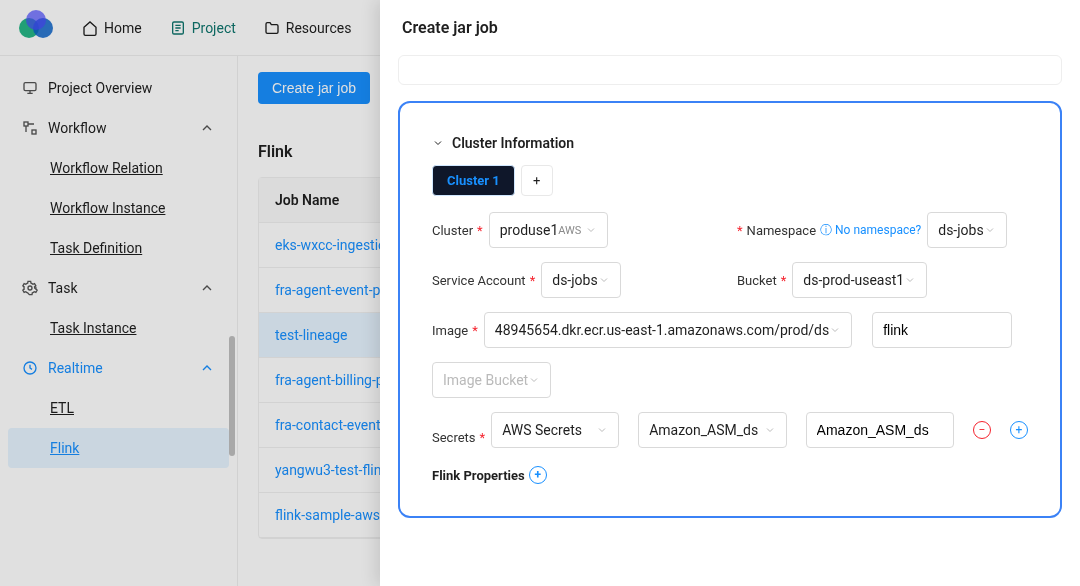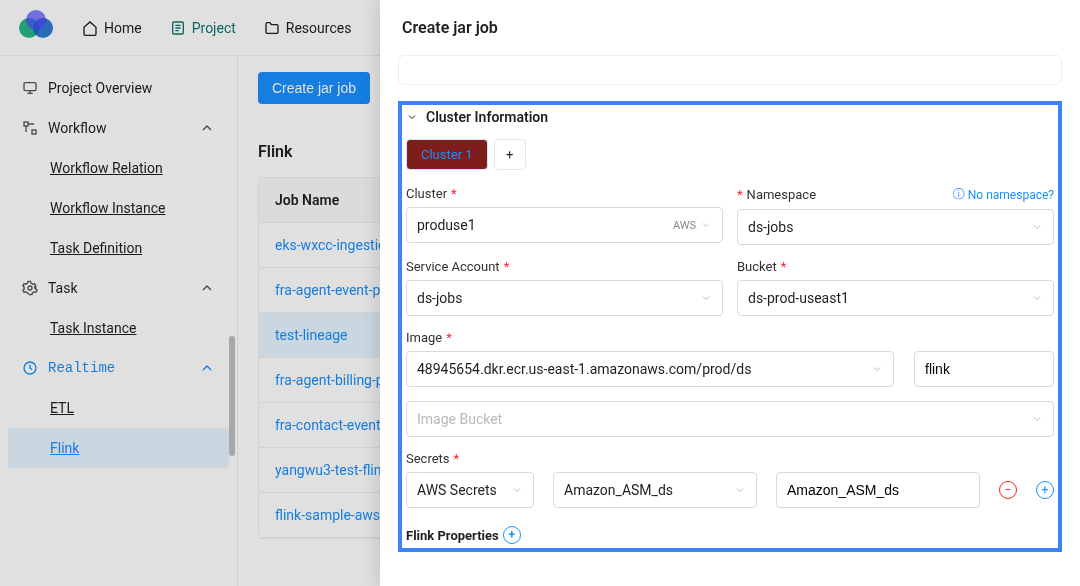--- a/index.html
+++ b/index.html
@@ -12,21 +12,21 @@
 .topnav-item.active { color: #0f766e; }
 .topnav-icon { width: 16px; height: 16px; }
 
 
 .sidebar { position:absolute; top:56px; left:0; width:238px; height:530px; padding: 12px 8px; border-right:1px solid #eee; overflow:hidden; }
 .sidebar-item { display:flex; align-items:center; gap:10px; padding: 0 14px; height:40px; border-radius:4px; cursor:pointer; color:#1f1f1f; }
 .sidebar-item .caret { margin-left:auto; }
 .sidebar-item.sub { padding-left: 42px; text-decoration: underline; }
 .sidebar-item.selected { background:#e6f4ff; color:#1890ff; }
 .side-icon { width:16px; height:16px; stroke:#555; }
-.sidebar-item.realtime { color:#1890ff;font-family:Liberation Mono, monospace; }
+.sidebar-item.realtime { color:#1890ff; }
 .sidebar-item.realtime .side-icon { stroke:#1890ff; }
 .sidebar-scroll-thumb { position:absolute; right:2px; top:280px; width:6px; height:120px; background:#c0c0c0; border-radius:3px; }
 
 
 .main { position:absolute; top:56px; left:238px; right:0; bottom:0; padding:16px 20px; overflow:hidden; }
 .create-btn { background:#1890ff; color:#fff; border:none; padding:8px 14px; border-radius:4px; font-size:14px; cursor:pointer; margin-bottom:20px; }
 .panel-title { font-size:16px; font-weight:600; margin: 18px 0 16px 0; }
 .table { border:1px solid #f0f0f0; border-radius:4px; }
 .th, .td { padding:14px 16px; border-bottom:1px solid #f0f0f0; }
 .th { font-weight:600; background:#fafafa; }
@@ -36,30 +36,30 @@
 
 .overlay { position:absolute; inset:0; background:rgba(0,0,0,0.12); }
 .page-scroll-thumb { position:absolute; right:0; top:190px; width:14px; height:130px; background:#c9c9c9; border-radius:7px; }
 
 
 .drawer { position:absolute; top:0; right:0; width:700px; height:100%; background:#fff; box-shadow:-4px 0 16px rgba(0,0,0,.12); display:flex; flex-direction:column; }
 .drawer-title { padding:18px 22px; font-size:16px; font-weight:600; }
 .drawer-body { padding: 0 18px 18px 18px; overflow:auto; flex:1; }
 
 .placeholder-card { border:1px solid #eee; border-radius:6px; height:30px; margin-bottom:16px; }
-.section { border:4px solid #3b82f6; border-radius:0; padding:4px; }
+.section { border:2px solid #3b82f6; border-radius:12px; padding:32px; }
 .section-head { display:flex; align-items:center; gap:8px; font-weight:600; font-size:14px; margin-bottom:14px; }
 
 .tabs { display:flex; gap:6px; margin-bottom:16px; }
 .tab { border:1px solid #e8e8e8; border-radius:4px; padding:7px 14px; font-size:13px; cursor:pointer; background:#fff; }
-.tab.active { color:#1890ff; border-color:#d0e7ff; background:#7f1d1d; }
+.tab.active { color:#1890ff; border-color:#d0e7ff; background:#0f172a;font-weight:bold; }
 .tab.add { width:32px; padding:7px 0; text-align:center; }
 
 .row { display:flex; gap:14px; margin-bottom:14px; }
-.field { flex:1; display:flex; flex-direction:column; gap:6px; }
+.field { flex:1; display:flex; flex-direction:row; gap:6px; }
 .label { font-size:13px; color:#333; display:flex; align-items:center; gap:4px;}
 .req { color:#f5222d; }
 .help { color:#1890ff; font-size:12px; display:flex; align-items:center; gap:3px; margin-left:auto; }
 .help .qicon{color:#1890ff;}
 
 .control { position:relative; border:1px solid #d9d9d9; border-radius:4px; height:36px; display:flex; align-items:center; padding:0 10px; background:#fff; }
 .control span.text { flex:1; white-space:nowrap; overflow:hidden; text-overflow:ellipsis; }
 .control .tag { font-size:11px; color:#8a8a8a; margin-right:4px;}
 .control .caret { color:#bbb; }
 .control.input input{border:none;outline:none;width:100%;font-size:14px;background:transparent;}

